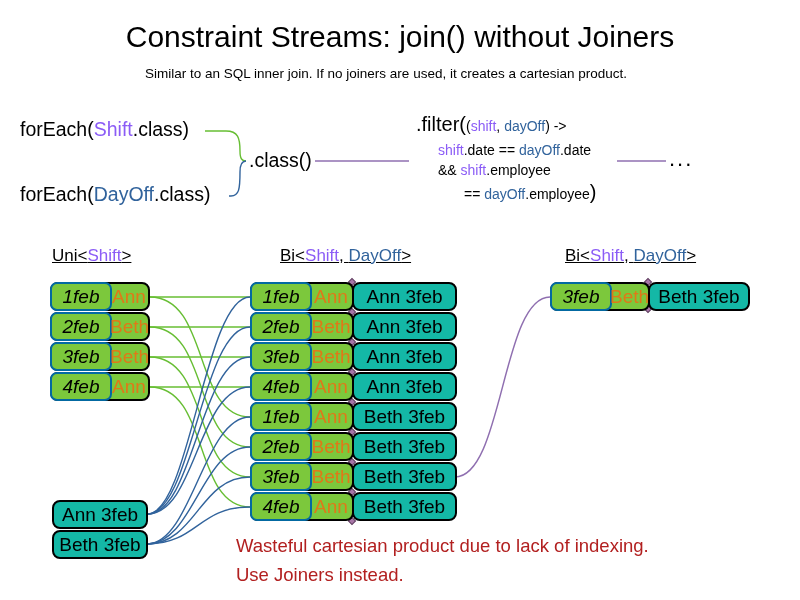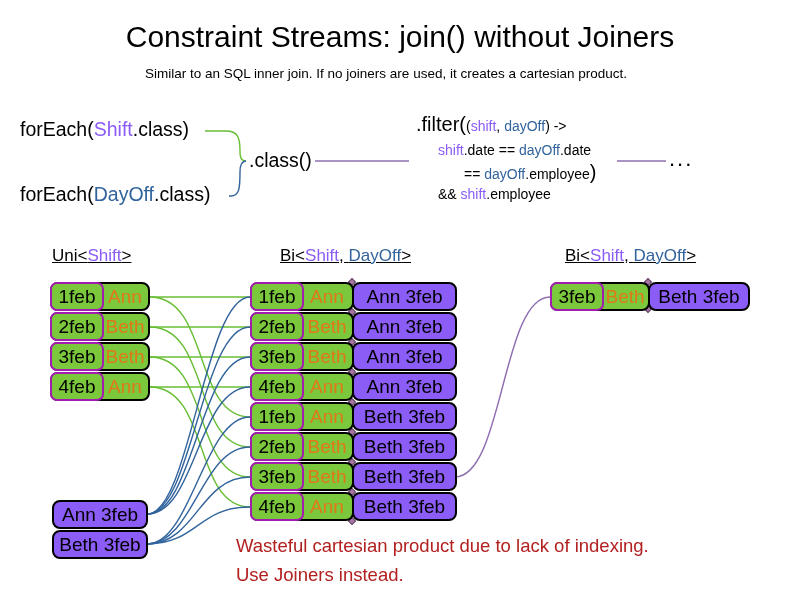--- a/index.html
+++ b/index.html
@@ -12,24 +12,24 @@
   .join{font-size:19.5px;}
   .green{color:#8b5cf6;}
   .blue{color:#31639C;}
   .filter{font-size:14px;line-height:20px;white-space:nowrap;}
   .f-big{font-size:20px;}
   .ellipsis{font-size:22px;letter-spacing:2px;}
   .lbl{font-size:17px;white-space:nowrap;text-decoration:underline;}
   svg.wires{position:absolute;top:0;left:0;pointer-events:none;}
   .row{position:absolute;height:29px;box-sizing:border-box;display:flex;font-size:19px;}
   .gpart{background:#7CC83C;border:2px solid #000;border-radius:8px;display:flex;box-sizing:border-box;}
-  .bpart{background:#8b5cf6;border:2px solid #000;border-radius:8px;box-sizing:border-box;
+  .bpart{background:#14b8a6;border:2px solid #000;border-radius:8px;box-sizing:border-box;
          display:flex;align-items:center;justify-content:center;margin-left:-2px;}
-  .datebox{box-sizing:border-box;margin:-2px;width:54px;border:2px solid #a21caf;border-radius:7px;
-           display:flex;align-items:center;justify-content:center;background:#7CC83C;flex:0 0 auto;}
+  .datebox{box-sizing:border-box;margin:-2px;width:62px;border:2px solid #0369a1;border-radius:7px;
+           display:flex;align-items:center;justify-content:center;background:#7CC83C;flex:0 0 auto;font-style:italic;}
   .ename{flex:1;display:flex;align-items:center;justify-content:center;color:#E07818;}
   .warning{font-size:18.5px;line-height:29px;color:#B22020;white-space:nowrap;}
 </style>
 </head>
 <body>
 
 <div class="canvas">
 
   <svg class="wires" width="800" height="600" viewBox="0 0 800 600">
 
@@ -79,22 +79,22 @@
   <div class="abs title">Constraint Streams: join() without Joiners</div>
   <div class="abs subtitle">Similar to an SQL inner join. If no joiners are used, it creates a cartesian product.</div>
 
   <div class="abs codeline" style="left:20px;top:118px"><span>forEach(</span><span class="green">Shift</span><span>.class)</span></div>
   <div class="abs codeline" style="left:20px;top:183px"><span>forEach(</span><span class="blue">DayOff</span><span>.class)</span></div>
   <div class="abs join" style="left:249px;top:149px">.class()</div>
 
   <div class="abs filter" style="left:416px;top:114px">
     <div><span class="f-big">.filter(</span><span>(</span><span class="green">shift</span><span>, </span><span class="blue">dayOff</span><span>) -&gt;</span></div>
     <div style="padding-left:22px;margin-top:4px"><span class="green">shift</span><span>.date == </span><span class="blue">dayOff</span><span>.date</span></div>
+    <div style="padding-left:22px"><span>&amp;&amp; </span><span class="green">shift</span><span>.employee</span></div>
     <div style="padding-left:48px;margin-top:2px"><span>== </span><span class="blue">dayOff</span><span>.employee</span><span class="f-big">)</span></div>
-    <div style="padding-left:22px"><span>&amp;&amp; </span><span class="green">shift</span><span>.employee</span></div>
   </div>
   <div class="abs ellipsis" style="left:669px;top:146px">...</div>
 
   <div class="abs lbl" style="left:52px;top:246px"><span>Uni&lt;</span><span class="green">Shift</span><span>&gt;</span></div>
   <div class="abs lbl" style="left:280px;top:246px"><span>Bi&lt;</span><span class="green">Shift</span><span>, </span><span class="blue">DayOff</span><span>&gt;</span></div>
   <div class="abs lbl" style="left:565px;top:246px"><span>Bi&lt;</span><span class="green">Shift</span><span>, </span><span class="blue">DayOff</span><span>&gt;</span></div>
 
   <div class="row" style="left:50px;top:282px">
       <div class="gpart" style="width:100px">
         <span class="datebox">1feb</span>

